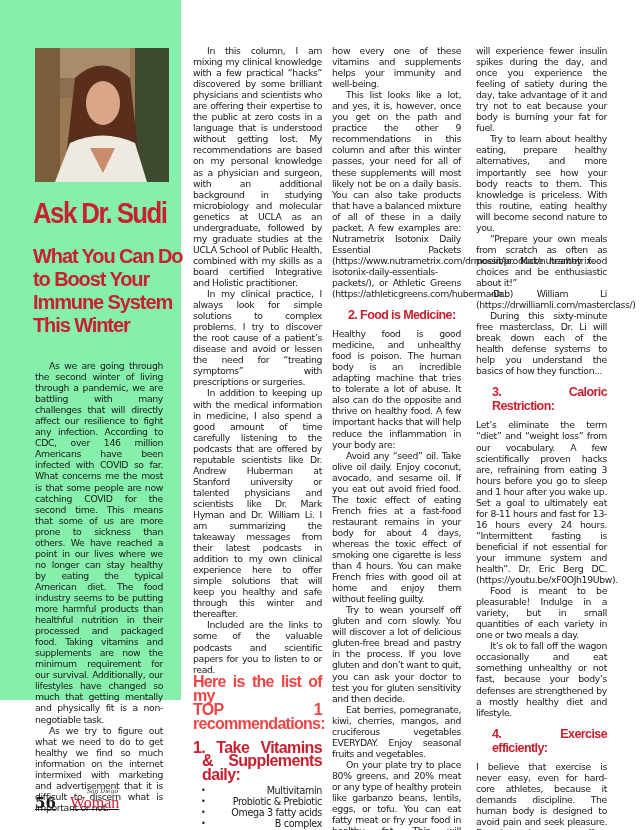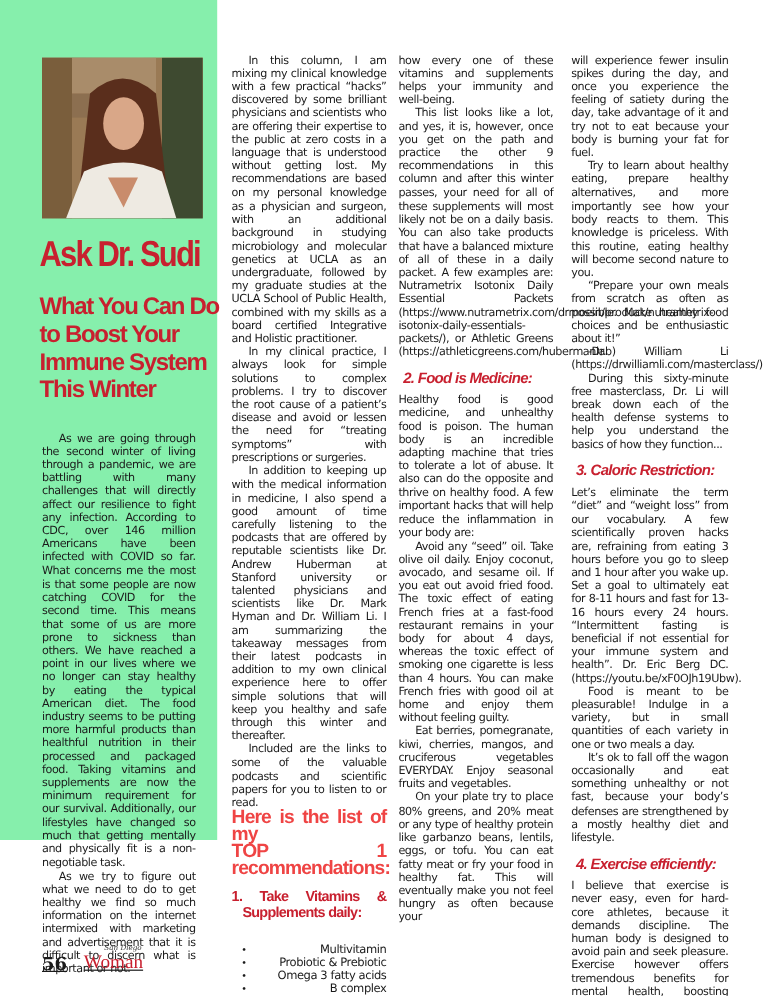--- a/index.html
+++ b/index.html
@@ -41,31 +41,31 @@
   .col p { text-indent: 14px; }
   .col p.noindent { text-indent: 0; }
   .col1 { left: 35px; top: 360px; width: 128px; }
   .col2 { left: 193px; top: 45px; width: 129px; }
   .col3 { left: 332px; top: 45px; width: 129px; }
   .col4 { left: 476px; top: 45px; width: 131px; }
 
   .sec-head {
     font-family: "Liberation Sans", sans-serif; font-weight: bold;
     color: #c8202f; font-size: 12.5px; line-height: 14px;
-    letter-spacing: -0.6px; margin: 9px 0 6px 4px; text-indent: 0; font-style: italic;
+    letter-spacing: -0.6px; margin: 9px 0 6px 16px; text-indent: 0;
   }
   .list-head {
     font-family: "Liberation Sans", sans-serif; font-weight: bold;
     color: #ef4444; font-size: 16px; line-height: 14px;
     letter-spacing: -0.7px; 
   }
   .sub-head {
     font-family: "Liberation Sans", sans-serif; font-weight: bold;
-    color: #c8202f; font-size: 12px; line-height: 13.5px;
-    letter-spacing: -0.6px; margin: 10px 0 18px 0;
+    color: #c8202f; font-size: 16px; line-height: 13.5px;
+    letter-spacing: -0.6px; margin: 10px 0 4px 0;
     padding-left: 9px; text-indent: -9px;
   }
   .bullets { list-style: none; margin: 2px 0 6px 8px; }
   .bullets li { font-size: 9.6px; line-height: 11.1px; padding-left: 13px; position: relative; text-align: right; }
   .bullets li::before { content: "\2022"; position: absolute; left: 0; top: 0; font-size: 8px; }
 
   .footer {
     position: absolute; left: 35px; top: 794px; display: flex; align-items: center; text-decoration: underline;
   }
   .page-num {
@@ -135,20 +135,21 @@
   </ul>
 
 </div>
 
 <div class="col col3">
   <p class="noindent">how every one of these vitamins and supplements helps your immunity and well-being.</p>
   <p>This list looks like a lot, and yes, it is, however, once you get on the path and practice the other 9 recommendations in this column and after this winter passes, your need for all of these supplements will most likely not be on a daily basis. You can also take products that have a balanced mixture of all of these in a daily packet. A few examples are: Nutrametrix Isotonix Daily Essential Packets (https://www.nutrametrix.com/drmoein/product/nutrametrix-isotonix-daily-essentials-packets/), or Athletic Greens (https://athleticgreens.com/hubermanlab)</p>
   <div class="sec-head">2. Food is Medicine:</div>
   <p class="noindent">Healthy food is good medicine, and unhealthy food is poison. The human body is an incredible adapting machine that tries to tolerate a lot of abuse. It also can do the opposite and thrive on healthy food. A few important hacks that will help reduce the inflammation in your body are:</p>
   <p>Avoid any “seed” oil. Take olive oil daily. Enjoy coconut, avocado, and sesame oil. If you eat out avoid fried food. The toxic effect of eating French fries at a fast-food restaurant remains in your body for about 4 days, whereas the toxic effect of smoking one cigarette is less than 4 hours. You can make French fries with good oil at home and enjoy them without feeling guilty.</p>
+  <p>Try to wean yourself off gluten and corn slowly. You will discover a lot of delicious gluten-free bread and pastry in the process. If you love gluten and don’t want to quit, you can ask your doctor to test you for gluten sensitivity and then decide.</p>
   <p>Eat berries, pomegranate, kiwi, cherries, mangos, and cruciferous vegetables EVERYDAY. Enjoy seasonal fruits and vegetables.</p>
   <p>On your plate try to place 80% greens, and 20% meat or any type of healthy protein like garbanzo beans, lentils, eggs, or tofu. You can eat fatty meat or fry your food in healthy fat. This will eventually make you not feel hungry as often because your</p>
 </div>
 
 <div class="col col4">
   <p class="noindent">will experience fewer insulin spikes during the day, and once you experience the feeling of satiety during the day, take advantage of it and try not to eat because your body is burning your fat for fuel.</p>
   <p>Try to learn about healthy eating, prepare healthy alternatives, and more importantly see how your body reacts to them. This knowledge is priceless. With this routine, eating healthy will become second nature to you.</p>
   <p>“Prepare your own meals from scratch as often as possible. Make healthy food choices and be enthusiastic about it!”</p>
   <p>-Dr. William Li (https://drwilliamli.com/masterclass/)</p>
   <p>During this sixty-minute free masterclass, Dr. Li will break down each of the health defense systems to help you understand the basics of how they function...</p>

